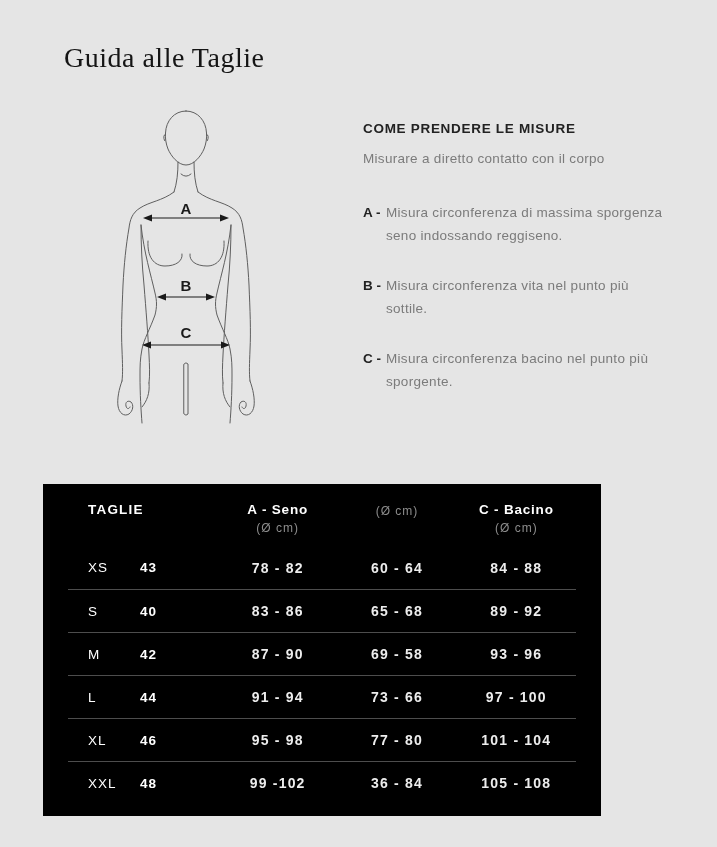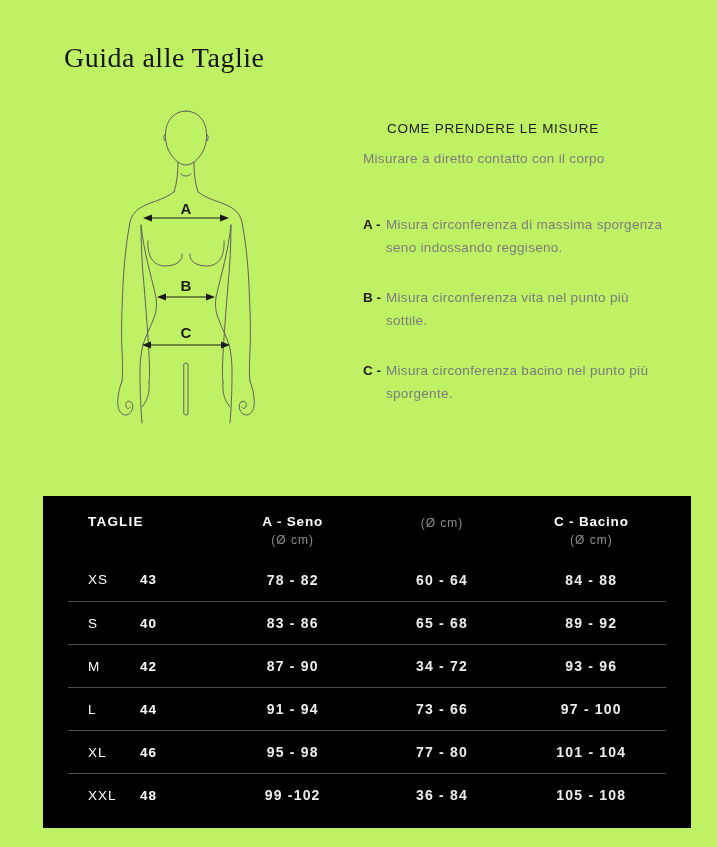--- a/index.html
+++ b/index.html
@@ -12,61 +12,60 @@
     --white:#ffffff;
   }
   *{box-sizing:border-box;margin:0;padding:0;}
   html,body{width:717px;height:847px;}
   body{
     font-family:"Liberation Sans", sans-serif;
     background:#ffffff;
     position:relative;
     overflow:hidden;
   }
-  .page{position:absolute;inset:0;background:#bef264;}
+  .page{position:absolute;inset:0;background:#e5e5e5;}
 
   
   .page-title{
     position:absolute;left:64px;top:42px;
     font-family:"Liberation Serif","DejaVu Serif",serif;
     font-weight:400;font-size:28px;color:#151515;letter-spacing:0.5px;
   }
 
   
   .figure-wrap{position:absolute;left:110px;top:105px;width:160px;height:320px;}
   .figure-wrap svg{display:block;width:160px;height:320px;}
   .body-line{fill:none;stroke:#5f5f5f;stroke-width:1;stroke-linecap:round;stroke-linejoin:round;}
   .arrow-line{stroke:#1a1a1a;stroke-width:1.2;}
   .arrow-head{fill:#1a1a1a;stroke:none;}
   .arrow-label{font-family:"Liberation Sans",sans-serif;font-size:15px;font-weight:bold;fill:#1a1a1a;text-anchor:middle;}
 
   
   .instructions{position:absolute;left:363px;top:121px;width:310px;}
   .instructions-heading{
-    font-size:13.5px;font-weight:normal;color:#222;letter-spacing:0.7px;
+    font-size:13.5px;font-weight:bold;color:#222;letter-spacing:0.7px;
     margin-bottom:13px;
-    margin-left:24px;
   }
   .instructions-sub{
     font-size:13.5px;color:var(--gray-text);letter-spacing:0.3px;
-    margin-bottom:44px;line-height:20px;
+    margin-bottom:32px;line-height:20px;
   }
   .m-item{display:flex;margin-bottom:27px;}
   .m-key{
     flex:0 0 23px;font-size:13.5px;font-weight:bold;color:#222;
     line-height:23px;white-space:nowrap;
   }
   .m-text{
     font-size:13.5px;color:var(--gray-text);line-height:23px;letter-spacing:0.3px;
     padding-left:0px;
   }
 
   
   .size-table{
-    position:absolute;left:43px;top:496px;width:648px;height:332px;
+    position:absolute;left:43px;top:484px;width:558px;height:332px;
     background:var(--table-bg);
     color:var(--white);
   }
   .table-inner{margin:0 25px;}
   .thead,.trow{
     display:grid;
     grid-template-columns:150px 1fr 1fr 1fr;
     align-items:center;
   }
   .thead{padding-top:17px;padding-bottom:11px;align-items:start;}
@@ -199,21 +198,21 @@
         <div class="col-cell val">65 - 68</div>
         <div class="col-cell val">89 - 92</div>
       </div>
 
       <div class="trow">
         <div class="size-cell">
           <span class="size-code">M</span>
           <span class="size-num">42</span>
         </div>
         <div class="col-cell val">87 - 90</div>
-        <div class="col-cell val">34 - 72</div>
+        <div class="col-cell val">69 - 58</div>
         <div class="col-cell val">93 - 96</div>
       </div>
 
       <div class="trow">
         <div class="size-cell">
           <span class="size-code">L</span>
           <span class="size-num">44</span>
         </div>
         <div class="col-cell val">91 - 94</div>
         <div class="col-cell val">73 - 66</div>

